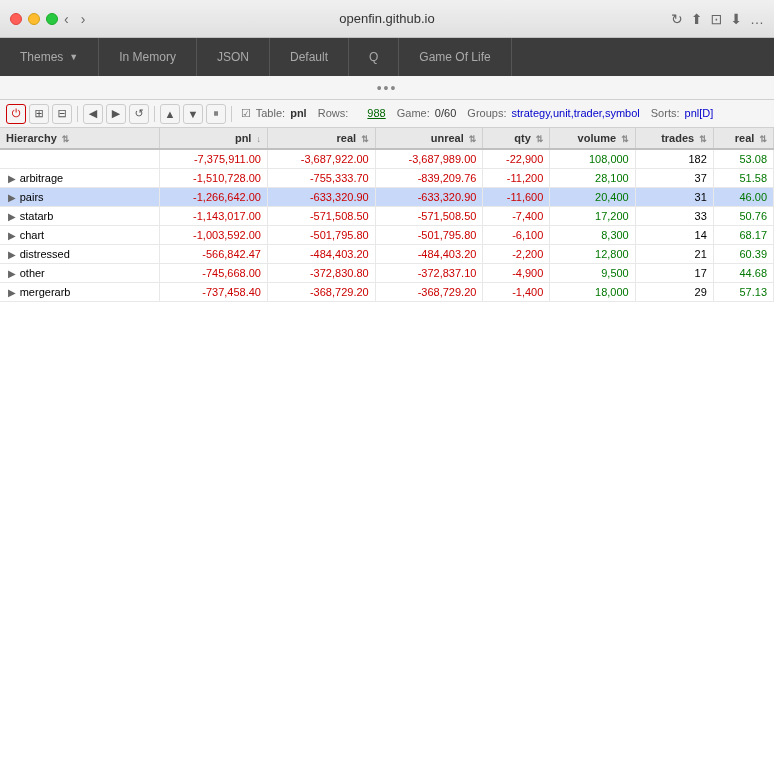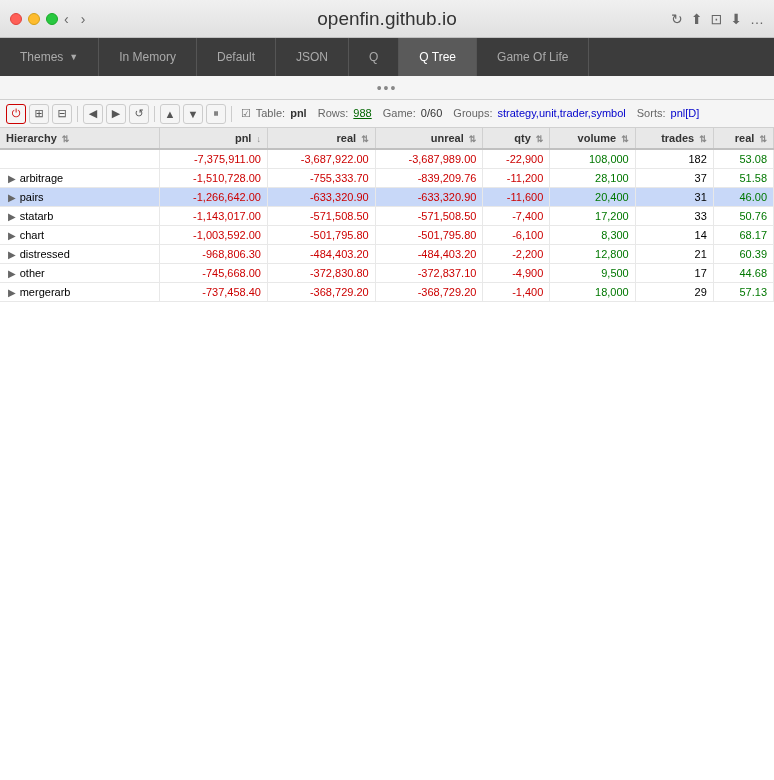--- a/index.html
+++ b/index.html
@@ -9,21 +9,21 @@
     .titlebar {
       height: 38px;
       background: linear-gradient(to bottom, #f0f0f0, #e0e0e0);
       display: flex;
       align-items: center;
       justify-content: center;
       border-bottom: 1px solid #c0c0c0;
       position: relative;
     }
     .titlebar-title {
-      font-size: 19px;
+      font-size: 13px;
       color: #333;
       font-weight: 500;
     }
     .traffic-lights {
       position: absolute;
       left: 10px;
       display: flex;
       gap: 6px;
       align-items: center;
     }
@@ -225,30 +225,27 @@
 
 <div class="tabbar">
   <div class="tab tab-themes">
     <span>Themes</span>
     <span style="font-size:9px;">▼</span>
   </div>
   <div class="tab">
     <span>In Memory</span>
   </div>
   <div class="tab">
+    <span>JSON</span>
+  </div>
+  <div class="tab">
     <span>Default</span>
-  </div>
-  <div class="tab">
-    <span>JSON</span>
   </div>
   <div class="tab">
     <span>Q</span>
-  </div>
-  <div class="tab active">
-    <span>Q Tree</span>
   </div>
   <div class="tab">
     <span>Game Of Life</span>
   </div>
 </div>
 
 <div class="main-content">
 
   <div style="height:24px; background:#f5f5f5; border-bottom:1px solid #d0d0d0; display:flex; align-items:center; justify-content:center;">
     <span style="font-size:14px; color:#888; letter-spacing:2px;">•••</span>
@@ -266,21 +263,21 @@
     <button class="tb-btn">▲</button>
     <button class="tb-btn">▼</button>
     <button class="tb-btn">⏸</button>
     <div class="tb-separator"></div>
     <span class="tb-info">
       <span style="color:#666; margin-right:2px;">☑</span>
       <span class="label">Table:</span>
       <span class="value" style="margin-left:2px; font-weight:bold;">pnl</span>
       <span style="margin:0 4px;"></span>
       <span class="label">Rows:</span>
-      <span class="value green" style="margin-left:2px; color:#006600;text-decoration:underline;">988</span>
+      <span class="value green" style="margin-left:16px; color:#006600;text-decoration:underline;">988</span>
       <span style="margin:0 4px;"></span>
       <span class="label">Game:</span>
       <span class="value" style="margin-left:2px;">0/60</span>
       <span style="margin:0 4px;"></span>
       <span class="label">Groups:</span>
       <span class="value blue" style="margin-left:2px; color:#0000cc;">strategy,unit,trader,symbol</span>
       <span style="margin:0 4px;"></span>
       <span class="label">Sorts:</span>
       <span class="value blue" style="margin-left:2px; color:#0000cc;">pnl[D]</span>
     </span>
@@ -395,21 +392,21 @@
             <td>14</td>
             <td class="cell-dark-green">68.17</td>
           </tr>
           <tr>
             <td style="padding-left: 8px;">
               <div class="hierarchy-cell">
                 <span class="expand-icon">▶</span>
                 <span>distressed</span>
               </div>
             </td>
-            <td class="cell-red">-968,806.30</td>
+            <td class="cell-red">-566,842.47</td>
             <td class="cell-red">-484,403.20</td>
             <td class="cell-red">-484,403.20</td>
             <td class="cell-red">-2,200</td>
             <td class="cell-dark-green">12,800</td>
             <td>21</td>
             <td class="cell-dark-green">60.39</td>
           </tr>
           <tr>
             <td style="padding-left: 8px;">
               <div class="hierarchy-cell">

